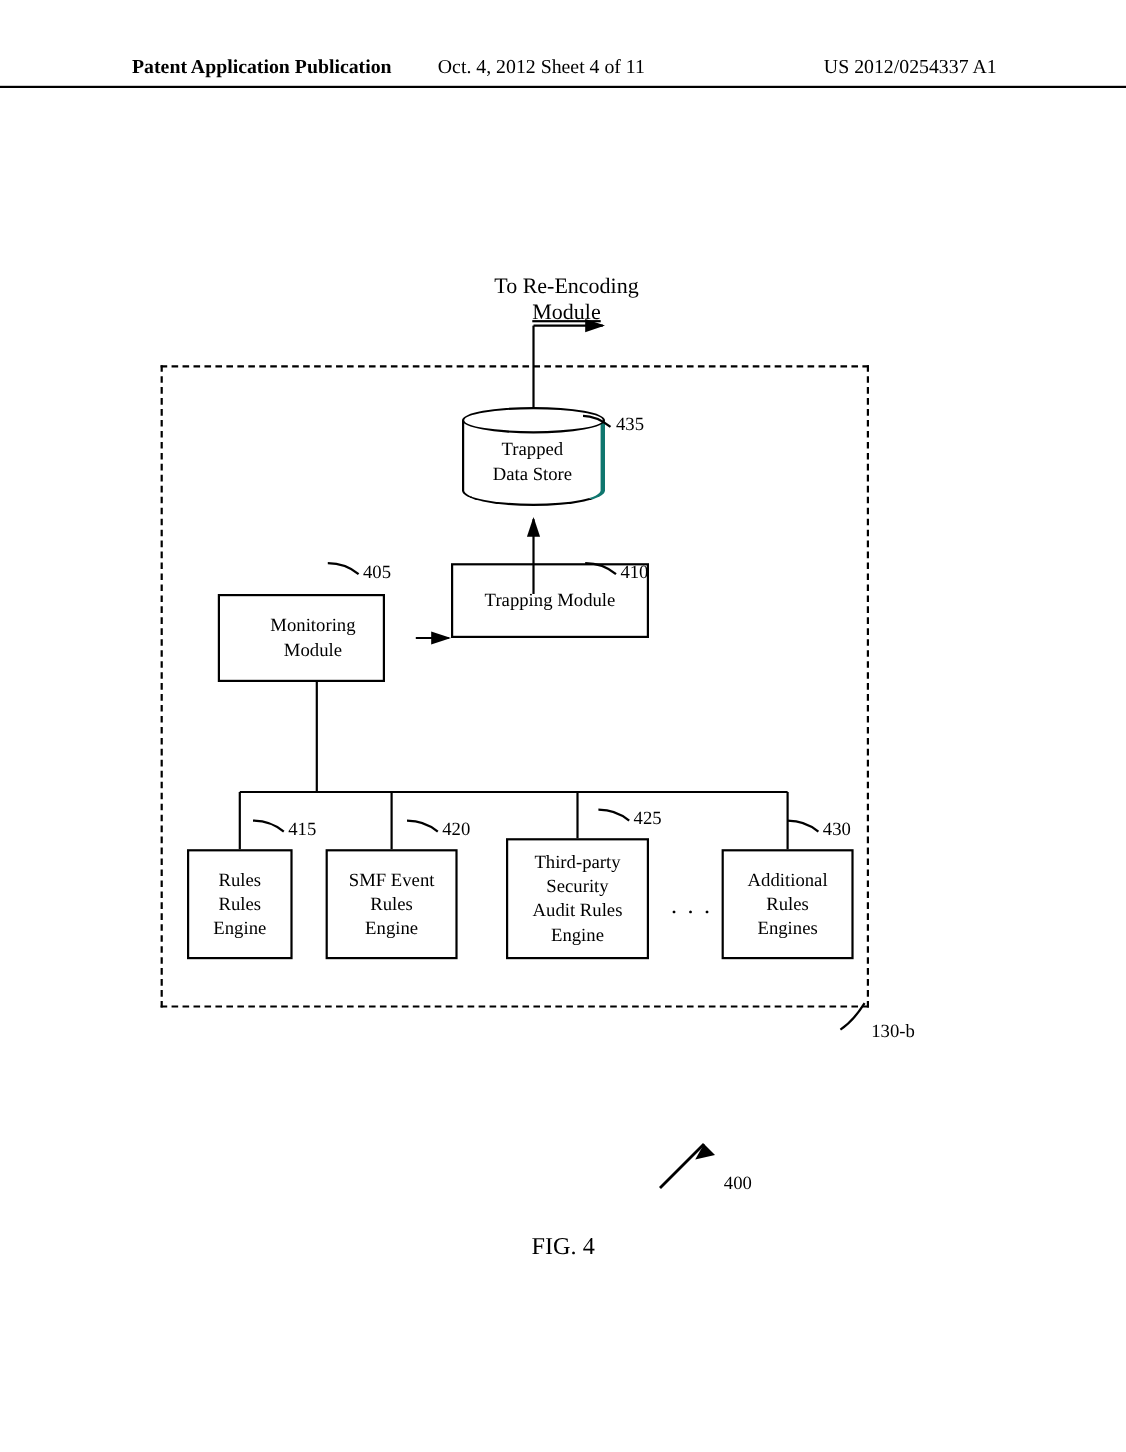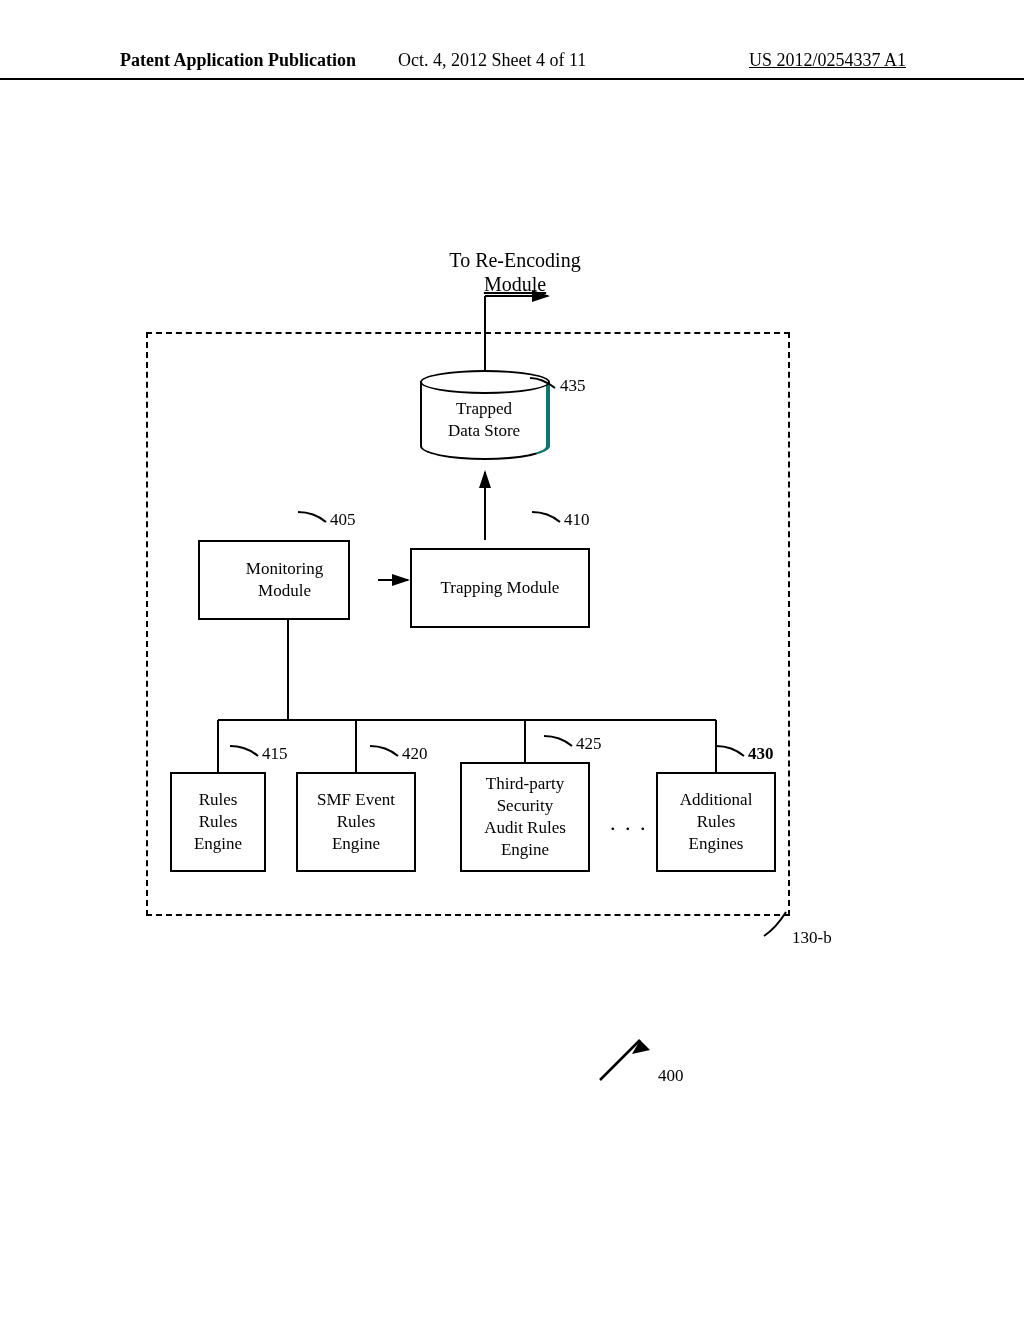--- a/index.html
+++ b/index.html
@@ -35,21 +35,20 @@
     position: absolute;
     left: 398px;
     top: 2px;
     font-size: 18px;
   }
   .header-right {
     position: absolute;
     right: 118px;
     top: 2px;
     font-size: 18px;
-    text-decoration: underline;
   }
 
   .diagram {
     position: absolute;
     left: 0;
     top: 0;
     width: 1024px;
     height: 1320px;
   }
 
@@ -164,21 +163,21 @@
       <div class="cyl-top" style="left:0; top:0; width:130px; height:24px;"></div>
     </div>
 
     <div class="box" style="left:198px; top:540px; width:152px; height:80px;padding-left:25px;">
       <div>
         <div>Monitoring</div>
         <div>Module</div>
       </div>
     </div>
 
-    <div class="box" style="left:410px; top:548px; width:180px; height:80px;text-align:right;">
+    <div class="box" style="left:410px; top:512px; width:180px; height:68px;text-align:right;">
       <div>Trapping Module</div>
     </div>
 
     <div class="box" style="left:170px; top:772px; width:96px; height:100px;">
       <div>
         <div>Rules</div>
         <div>Rules</div>
         <div>Engine</div>
       </div>
     </div>
@@ -252,19 +251,20 @@
       <path d="M640,1040 Q620,1060 600,1080" stroke="#000" stroke-width="2.5" fill="none"></path>
       <polygon points="640,1040 632,1054 650,1050" fill="#000"></polygon>
     </svg>
 
     <div class="ref" style="left:560px; top:376px;">435</div>
     <div class="ref" style="left:330px; top:510px;">405</div>
     <div class="ref" style="left:564px; top:510px;">410</div>
     <div class="ref" style="left:262px; top:744px;">415</div>
     <div class="ref" style="left:402px; top:744px;">420</div>
     <div class="ref" style="left:576px; top:734px;">425</div>
-    <div class="ref" style="left:748px; top:744px;font-weight:bold;">430</div>
+    <div class="ref" style="left:748px; top:744px;">430</div>
     <div class="ref" style="left:792px; top:928px;">130-b</div>
     <div class="ref" style="left:658px; top:1066px;">400</div>
 
+    <div class="fig-caption" style="top:1120px;">FIG. 4</div>
 
   </div>
 </div>
 
 </body></html>

